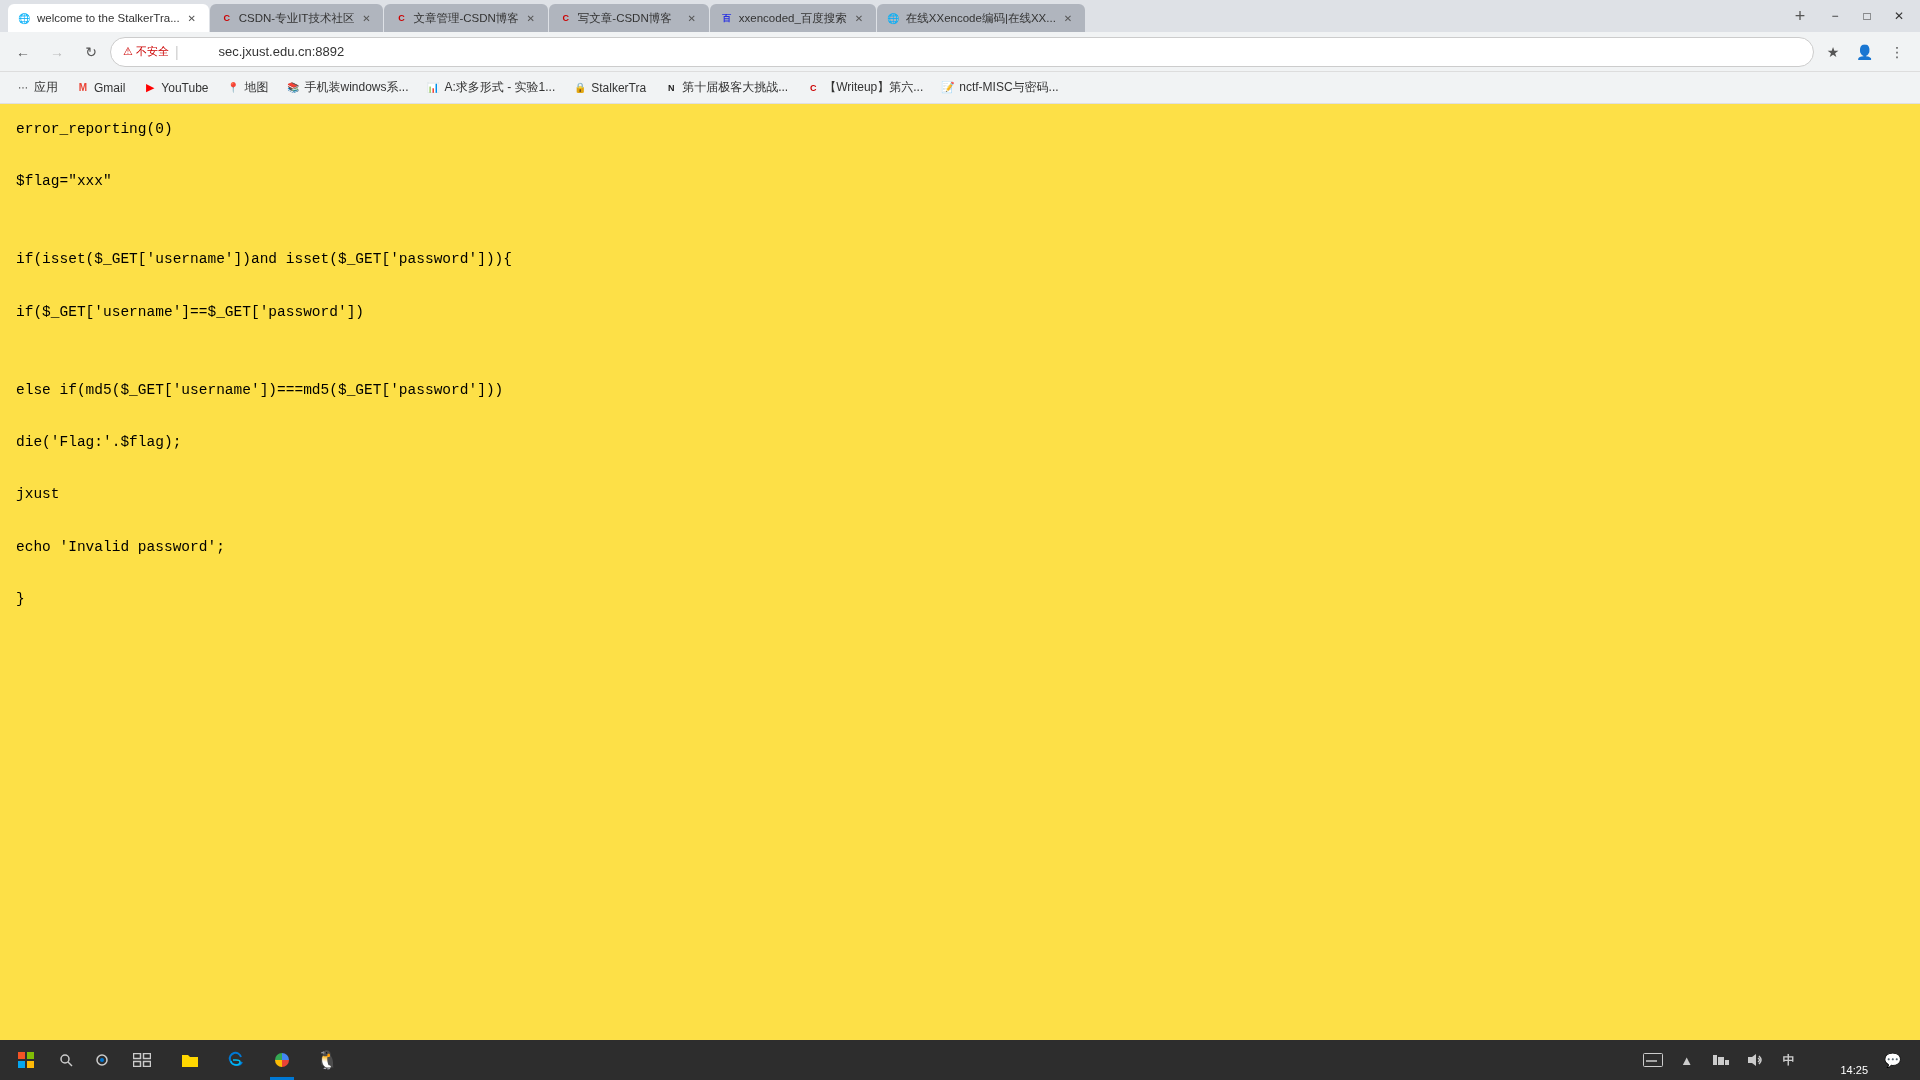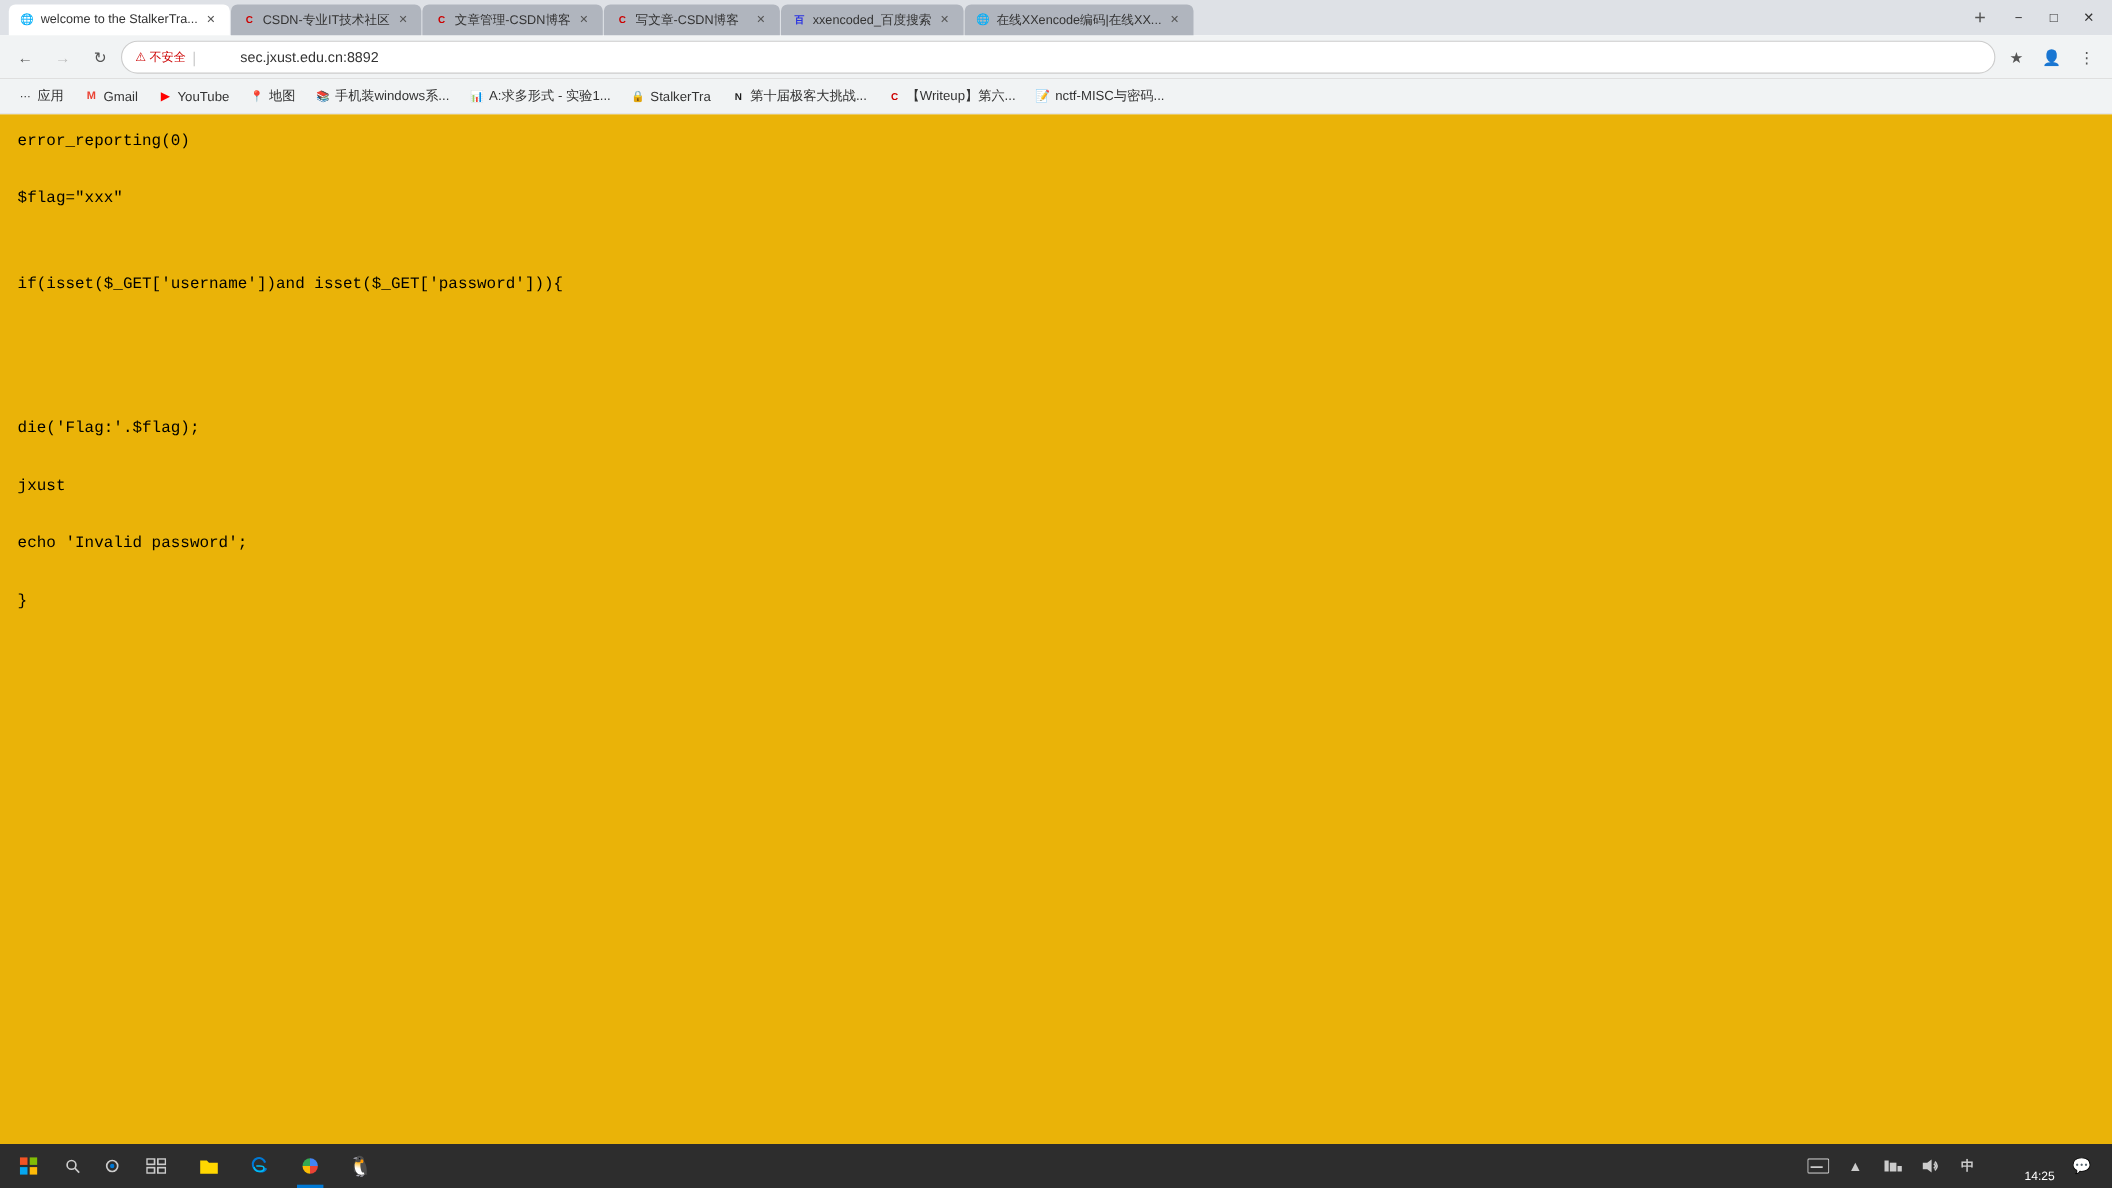--- a/index.html
+++ b/index.html
@@ -182,21 +182,21 @@
       width: 14px;
       height: 14px;
       display: flex;
       align-items: center;
       justify-content: center;
       font-size: 10px;
     }
 
     
     .page-content {
-      background: #eab308;
+      background: #fde047;
       padding: 12px 16px;
       font-family: 'Courier New', Courier, monospace;
       font-size: 14.5px;
       line-height: 1.8;
       color: #000;
       height: calc(1080px - 32px - 40px - 32px - 40px);
       overflow-y: auto;
     }
     .code-line {
       display: block;
@@ -442,22 +442,24 @@
 </div>
 
 <div class="page-content" id="code-content">
 <span class="code-line">error_reporting(0)</span>
     <span class="code-line empty"></span>
     <span class="code-line">$flag="xxx"</span>
     <span class="code-line empty"></span>
     <span class="code-line empty"></span>
     <span class="code-line">if(isset($_GET['username'])and isset($_GET['password'])){</span>
     <span class="code-line empty"></span>
-    <span class="code-line empty"></span>
-    <span class="code-line empty"></span>
+    <span class="code-line">if($_GET['username']==$_GET['password'])</span>
+    <span class="code-line empty"></span>
+    <span class="code-line empty"></span>
+    <span class="code-line">else if(md5($_GET['username'])===md5($_GET['password']))</span>
     <span class="code-line empty"></span>
     <span class="code-line">die('Flag:'.$flag);</span>
     <span class="code-line empty"></span>
     <span class="code-line">jxust</span>
     <span class="code-line empty"></span>
     <span class="code-line">echo 'Invalid password';</span>
     <span class="code-line empty"></span>
     <span class="code-line">}</span>
   </div>
 

